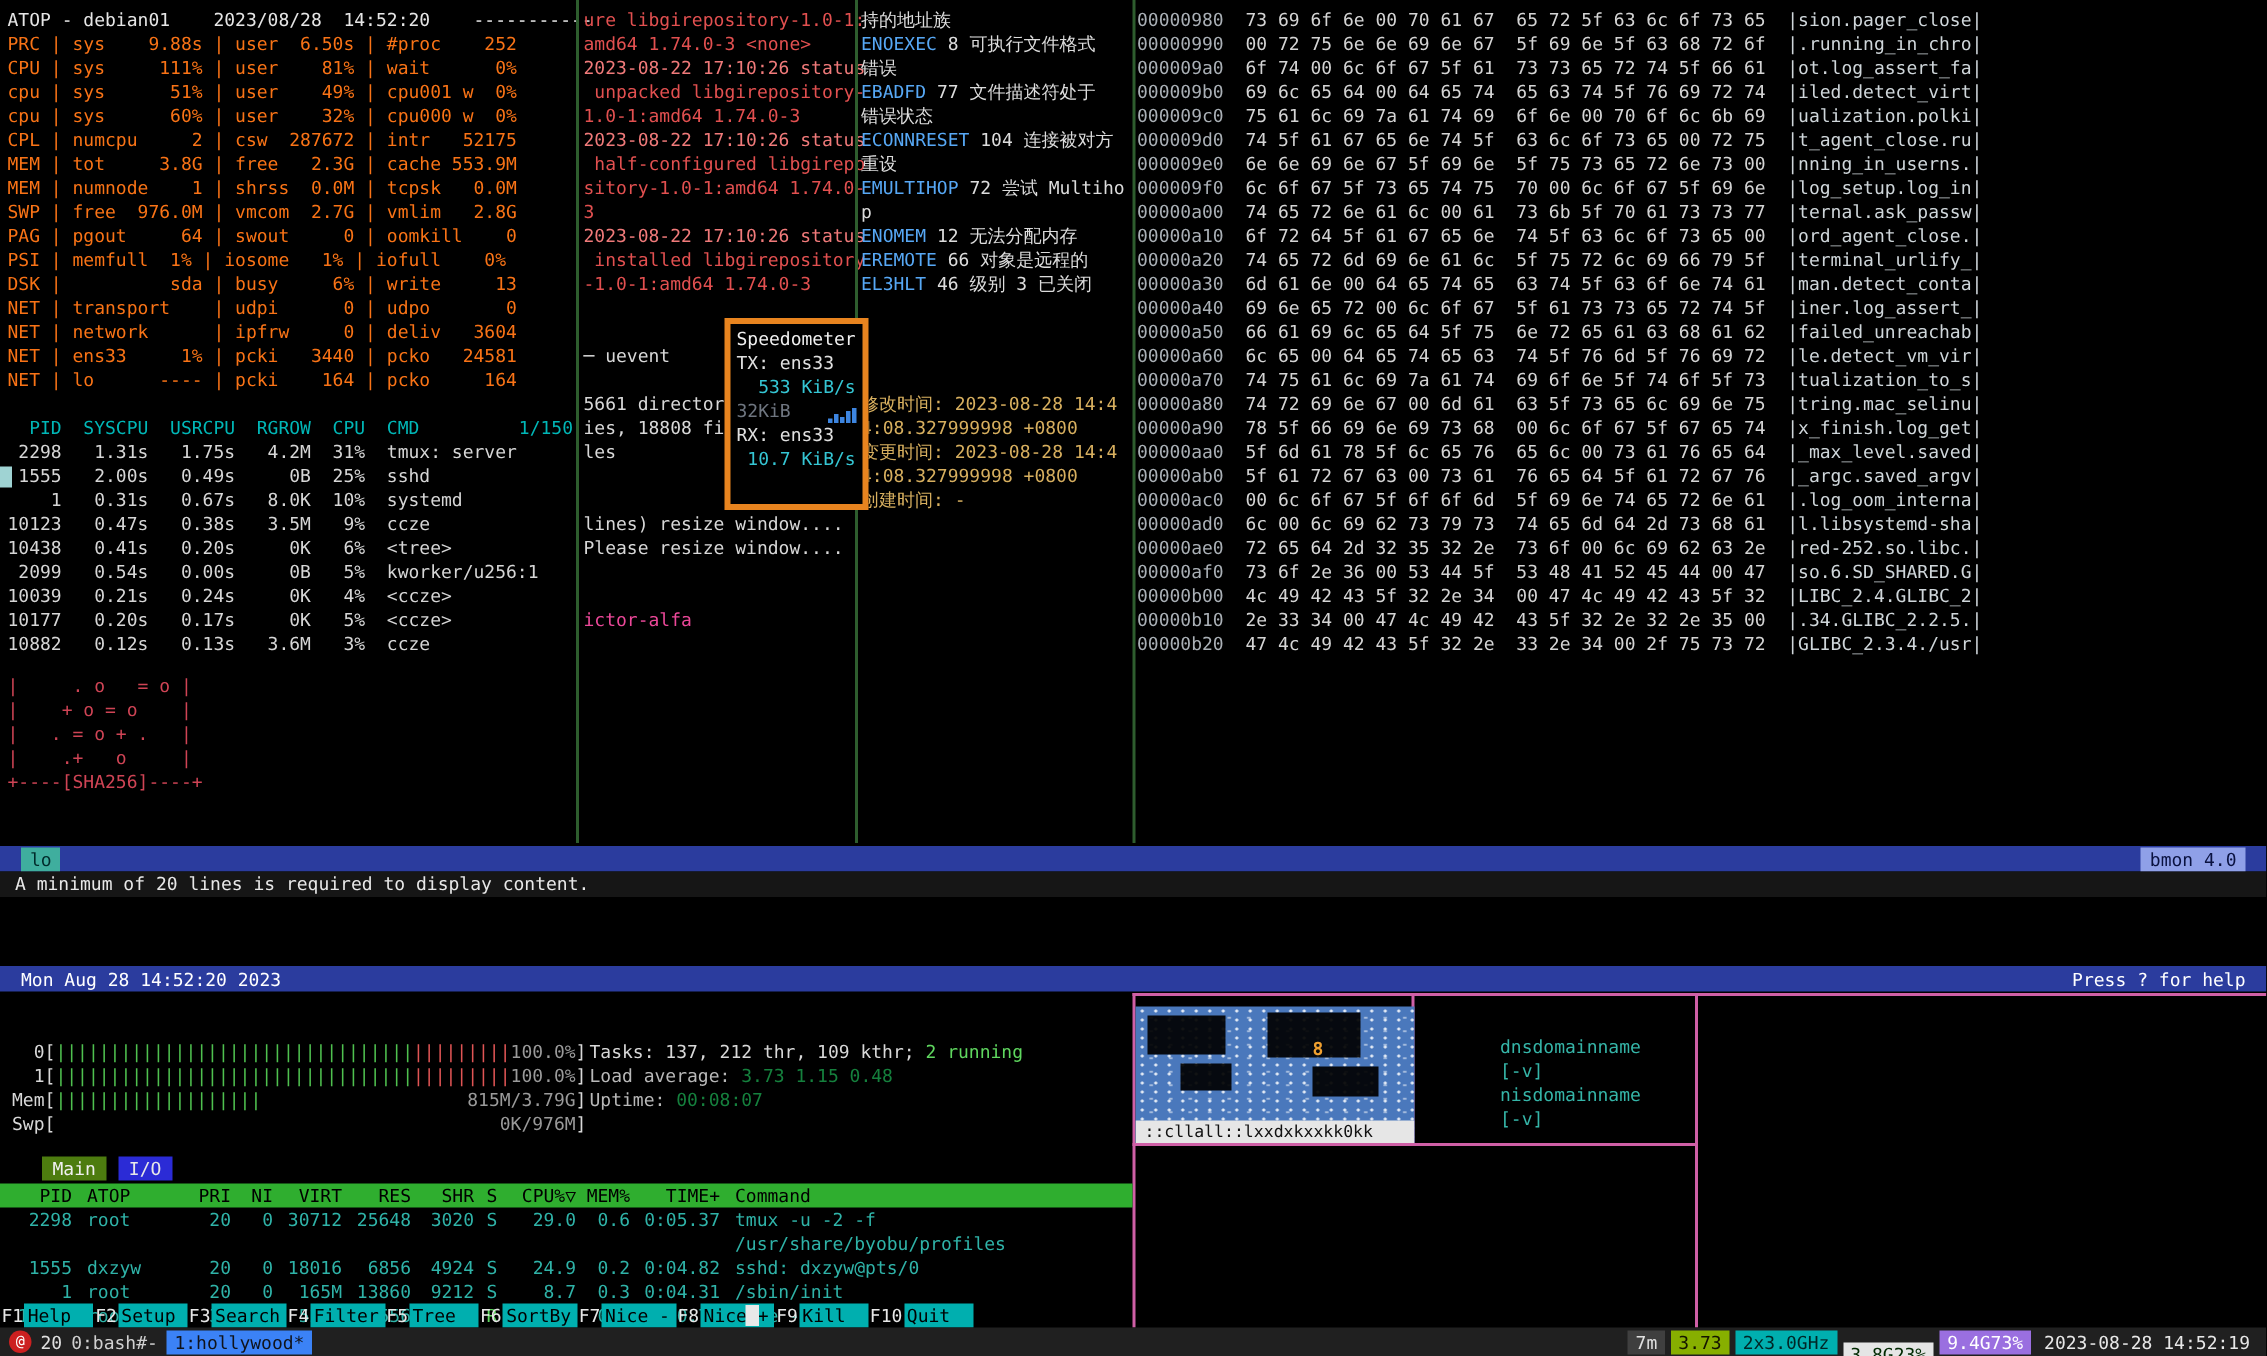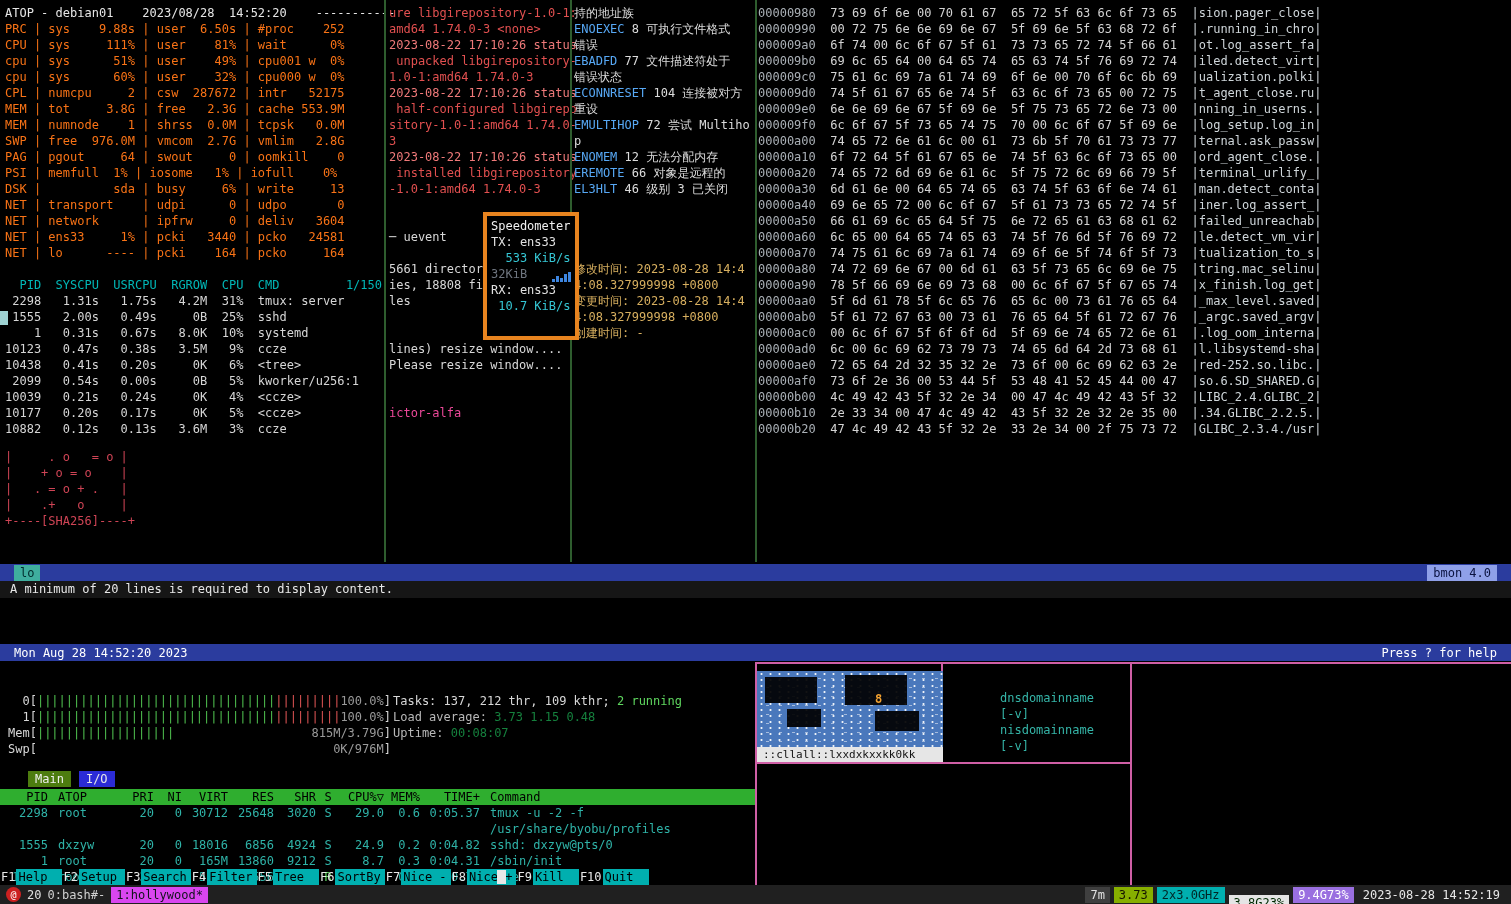--- a/index.html
+++ b/index.html
@@ -119,21 +119,21 @@
   #dns { left:1000px; top:690px; color:#35b5a8; }
 
   
   #statusbar { left:0; top:885px; width:1511px; height:19px; background:#202020;
                display:flex; align-items:center; justify-content:space-between; padding:0 6px; }
   #statusbar .cluster { display:flex; align-items:center; gap:6px; }
   .logo { width:15px; height:15px; border-radius:50%; background:#cc2020; color:#fff;
           display:inline-flex; align-items:center; justify-content:center; font-size:10px; }
   .session { color:#e0e0e0; }
   .c-win { color:#d0d0d0; }
-  .c-winActive { background:#d946ef; color:#10131a; padding:0 5px; }
+  .c-winActive { background:#3b82f6; color:#10131a; padding:0 5px; }
   .chip { padding:0 5px; margin-left:4px; white-space:pre; }
   .c-chipGray { background:#3f3f3f; color:#e0e0e0; }
   .c-chipOlive { background:#87af00; color:#141400; }
   .c-chipCyan { background:#00afaf; color:#002626; }
   .c-chipGreen { background:#e5e5e5; color:#002900;margin-top:16px; }
   .c-chipPurple { background:#9a6fe0; color:#ffffff; }
   .c-chipPlain { background:transparent; color:#e8e8e8; }
 </style>
 </head>
 <body>

